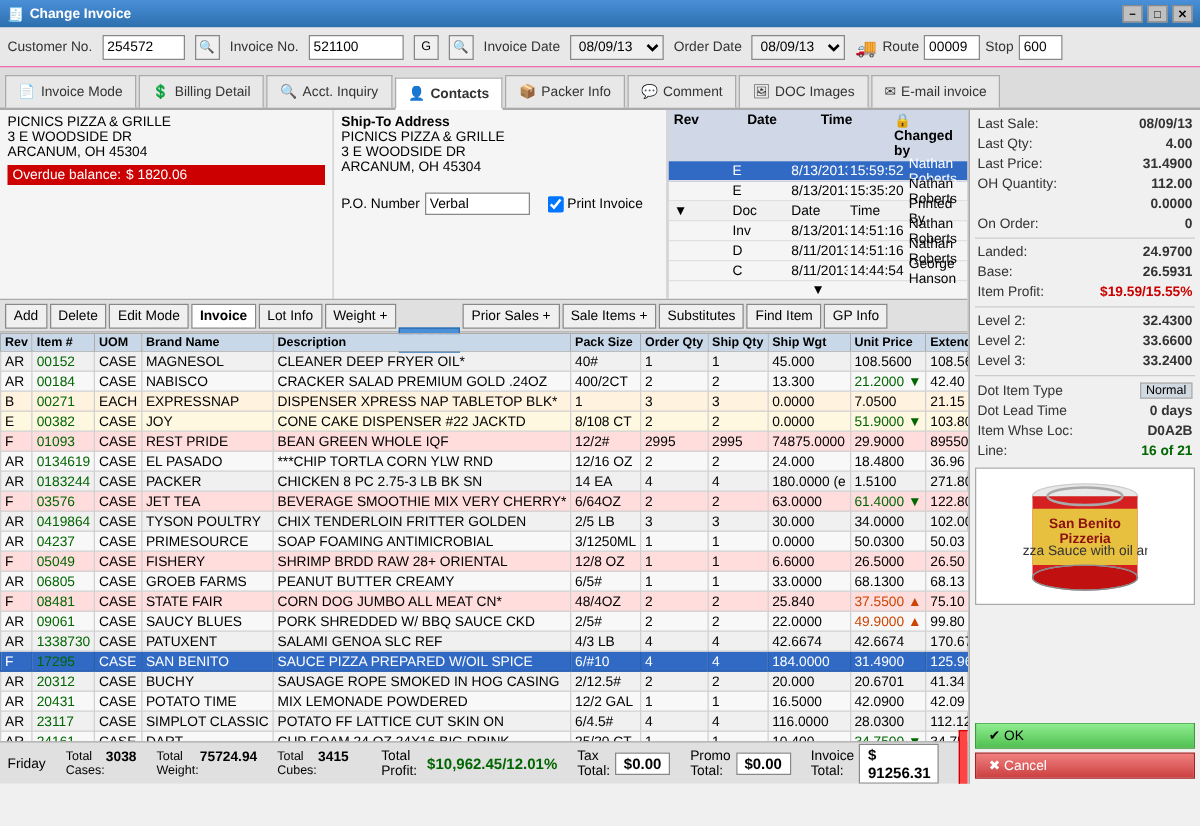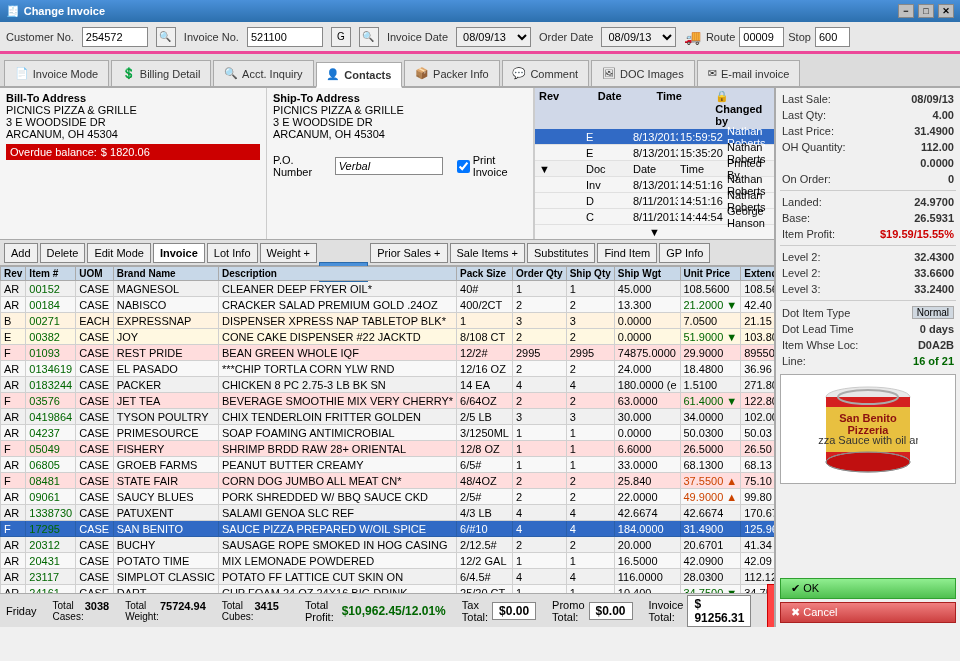--- a/index.html
+++ b/index.html
@@ -19,21 +19,21 @@
     .title-bar-left { display: flex; align-items: center; gap: 4px; }
     .title-bar-right { display: flex; gap: 4px; }
     .title-btn {
       width: 16px; height: 14px; background: #c0c0c0; border: 1px solid #888;
       display: flex; align-items: center; justify-content: center; font-size: 9px; cursor: pointer;
       color: black;
     }
 
     .toolbar {
       background: #e8e8e8;
-      border-bottom: 3px solid #ec4899;
+      border-bottom: 1px solid #ec4899;
       padding: 3px 6px;
       display: flex;
       align-items: center;
       gap: 8px;
       height: 32px;
     }
     .toolbar label { font-size: 11px; color: #333; }
     .toolbar input {
       border: 1px solid #888; padding: 1px 3px; font-size: 11px; height: 20px;
     }
@@ -350,38 +350,37 @@
   </div>
 </div>
 
 <div class="main-content">
 
   <div class="left-panel">
 
     <div class="address-section">
 
       <div style="flex:1; padding:4px 6px; border-right:1px solid #ccc;">
-        <h4>Bill-To Address</h4>
         <p>PICNICS PIZZA &amp; GRILLE</p>
         <p>3 E WOODSIDE DR</p>
         <p>ARCANUM, OH  45304</p>
         <div class="overdue-bar">
           <span>Overdue balance:</span>
           <span>$ 1820.06</span>
         </div>
       </div>
 
       <div style="flex:1; padding:4px 6px; border-right:1px solid #ccc;">
         <h4>Ship-To Address</h4>
         <p>PICNICS PIZZA &amp; GRILLE</p>
         <p>3 E WOODSIDE DR</p>
         <p>ARCANUM, OH  45304</p>
         <div style="margin-top:14px; display:flex; align-items:center; gap:4px;">
           <label>P.O. Number</label>
-          <input type="text" style="border: 1px solid rgb(136, 136, 136); padding: 1px 3px; height: 18px; width: 108px; font-size: 11px; font-style: italic;" value="Verbal">
+          <input type="text" style="border: 1px solid rgb(136, 136, 136); padding: 1px 3px; height: 18px; width: 84px; font-size: 11px;" value="Verbal">
           <label style="margin-left:10px; display:flex; align-items:center; gap:3px;">
             <input type="checkbox" checked="" style="">
             <span>Print Invoice</span>
           </label>
         </div>
       </div>
 
       <div class="history-box">
         <div class="history-header">
           <span>Rev</span>

